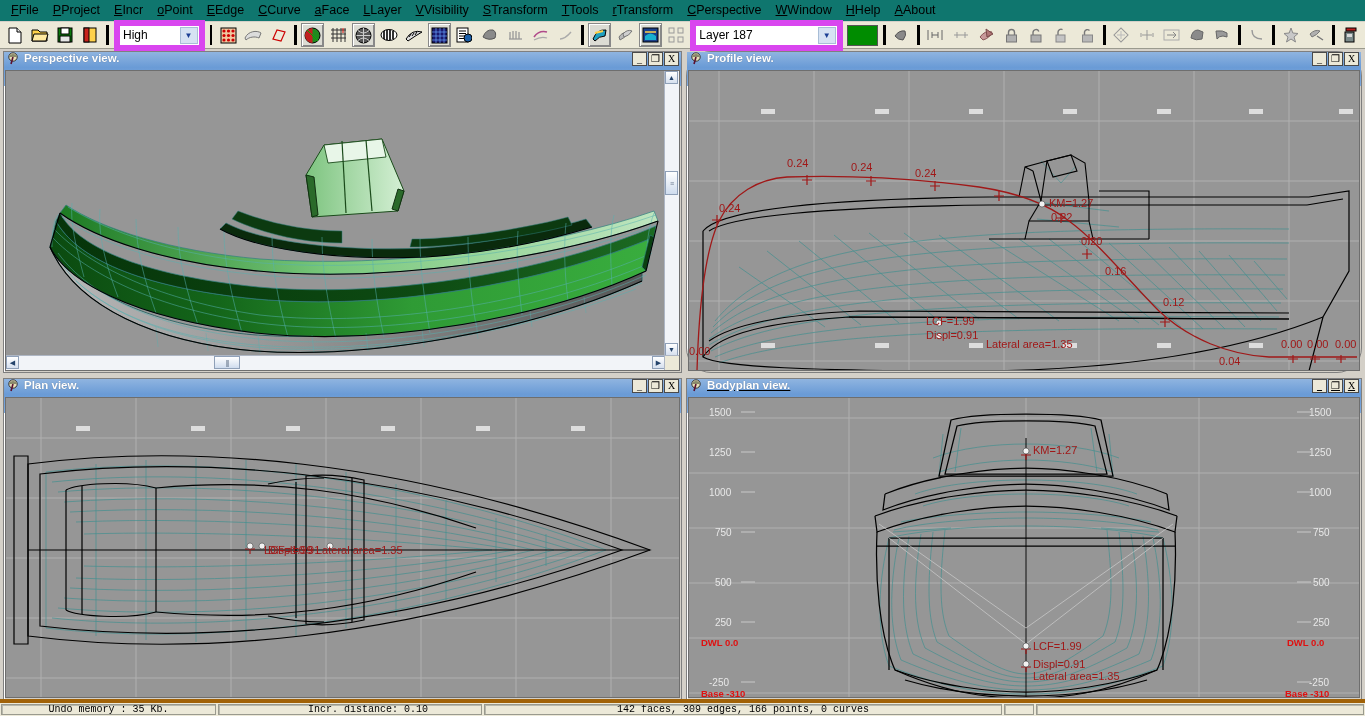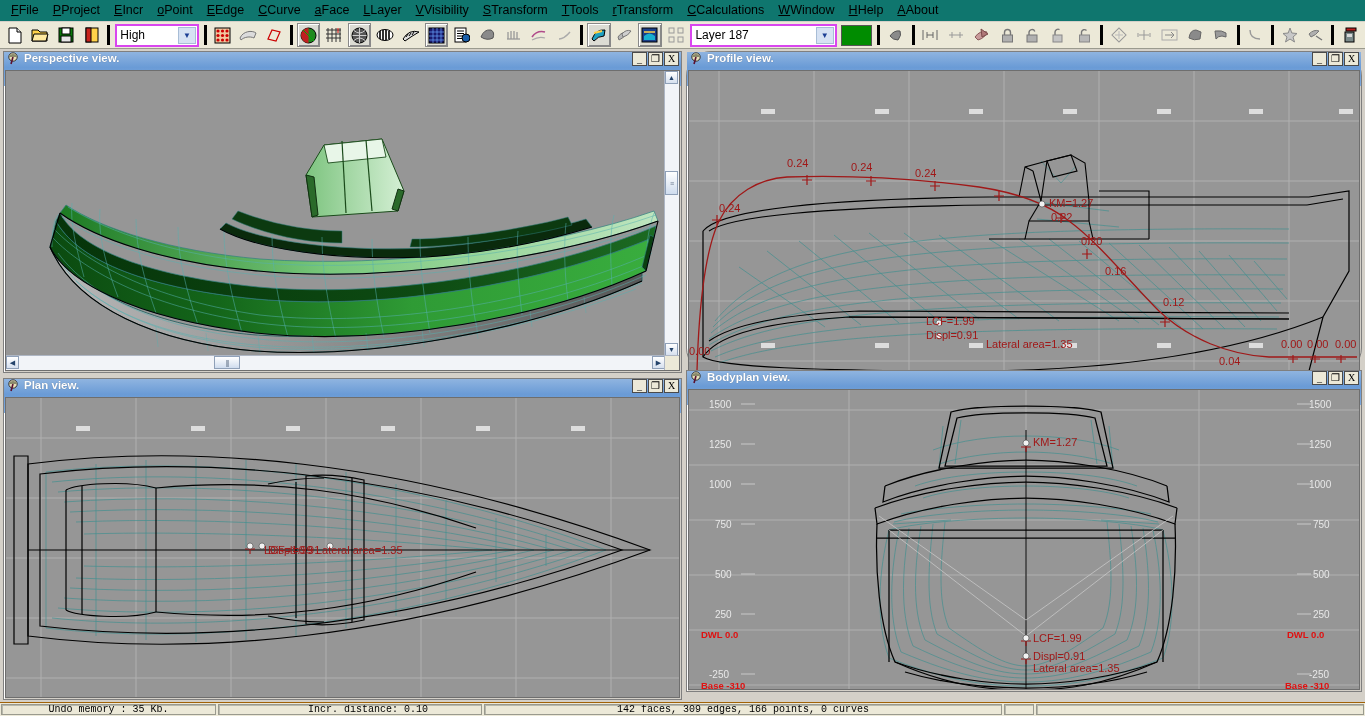--- a/index.html
+++ b/index.html
@@ -37,21 +37,21 @@
     position:relative;
   }
   .tb-btn.sunken{border:1px solid #888;background:#dcdcd4;
      box-shadow:inset 1px 1px 0 #fff,inset -1px -1px 0 #888;}
   .tb-sep{
     width:3px;height:20px;margin:0 3px;
     background:#000;
   }
   .tb-combo{
     height:19px;width:78px;background:#fff;
-    border:2px solid #d946ef;
+    border:6px solid #d946ef;
     display:flex;align-items:center;
     font-size:12px;padding-left:3px;position:relative;
     margin:8px 2px;
   }
   .tb-combo.wide{width:142px;}
   .combo-arrow{
     position:absolute;right:1px;top:1px;
     width:16px;height:15px;background:#d6e2f3;
     border:1px solid #a8bdd6;
     display:flex;align-items:center;justify-content:center;
@@ -123,21 +123,21 @@
     font-size:7px;color:#6b7a90;letter-spacing:-1px;
   }
   .sb-corner{
     position:absolute;right:0;bottom:0;width:14px;height:14px;
     background:#ece9d8;border-left:1px solid #aeb6c4;border-top:1px solid #aeb6c4;
   }
   
   #statusbar{
     position:absolute;left:0;bottom:0;width:1365px;height:13px;
     background:#ece9d8;display:flex;align-items:center;
-    border-top:1px solid #a16207;
+    border-top:4px solid #a16207;
   }
   .sb-cell{
     height:11px;margin:0 1px;
     border:1px solid #9a9a8e;
     box-sizing:border-box;
     background:#ece9d8;
     display:flex;align-items:center;justify-content:center;
     font-family:"Liberation Mono", monospace;
     font-size:10px;overflow:hidden;white-space:nowrap;
     box-shadow:inset 1px 1px 0 #b8b8ac;
@@ -159,21 +159,21 @@
   <div class="menu-item"><u>E</u><span>Incr</span></div>
   <div class="menu-item"><u>o</u><span>Point</span></div>
   <div class="menu-item"><u>E</u><span>Edge</span></div>
   <div class="menu-item"><u>C</u><span>Curve</span></div>
   <div class="menu-item"><u>a</u><span>Face</span></div>
   <div class="menu-item"><u>L</u><span>Layer</span></div>
   <div class="menu-item"><u>V</u><span>Visibility</span></div>
   <div class="menu-item"><u>S</u><span>Transform</span></div>
   <div class="menu-item"><u>T</u><span>Tools</span></div>
   <div class="menu-item"><u>r</u><span>Transform</span></div>
-  <div class="menu-item"><u>C</u><span>Calculations</span></div>
+  <div class="menu-item"><u>C</u><span>Perspective</span></div>
   <div class="menu-item"><u>W</u><span>Window</span></div>
   <div class="menu-item"><u>H</u><span>Help</span></div>
   <div class="menu-item"><u>A</u><span>About</span></div>
 </div>
 
 <div id="toolbar">
 
   <div class="tb-btn">
     <svg class="ico" width="16" height="17" viewBox="0 0 16 17">
         <path d="M2 1h8l4 4v11H2z" fill="#fff" stroke="#000"></path>
@@ -861,21 +861,21 @@
           <g fill="#a01818" font-size="11">
             <text x="258" y="156">LCF=1.99</text>
             <text x="262" y="156">Displ=0.91</text>
             <text x="310" y="156">Lateral area=1.35</text>
           </g>
         </svg>
       </div>
     </div>
   </div>
 
-  <div class="pane" style="left:686px;top:322px;width:676px;height:322px;">
+  <div class="pane" style="left:686px;top:330px;width:676px;height:322px;text-decoration:underline;">
     <div class="pane-title">
       <svg class="pane-icon" viewBox="0 0 13 13">
           <circle cx="6" cy="5" r="4.2" fill="#e8e0b8" stroke="#333"></circle>
           <path d="M6 5 L4 12" stroke="#5a1030" stroke-width="1.6"></path>
           <path d="M2 5 A4.2 4.2 0 0 1 10 5 Z" fill="#8a8a6a"></path>
         </svg>
       <span class="pane-title-text">Bodyplan view.</span>
       <div class="pane-buttons">
         <div class="pb">_</div>
         <div class="pb">❐</div>

